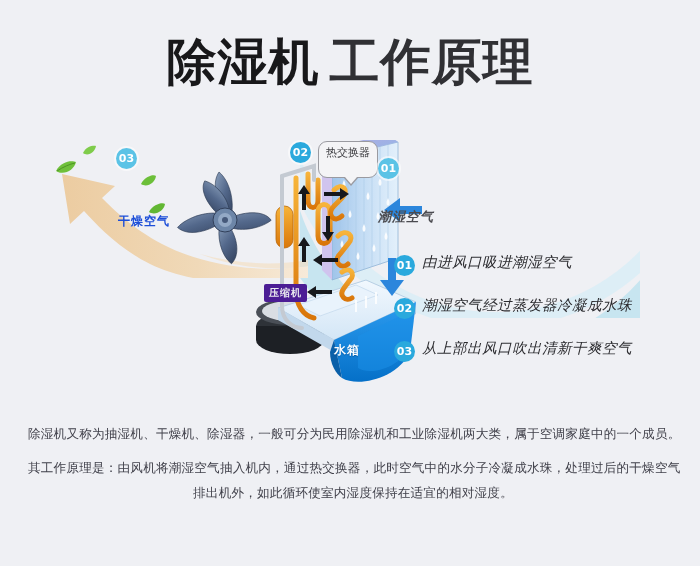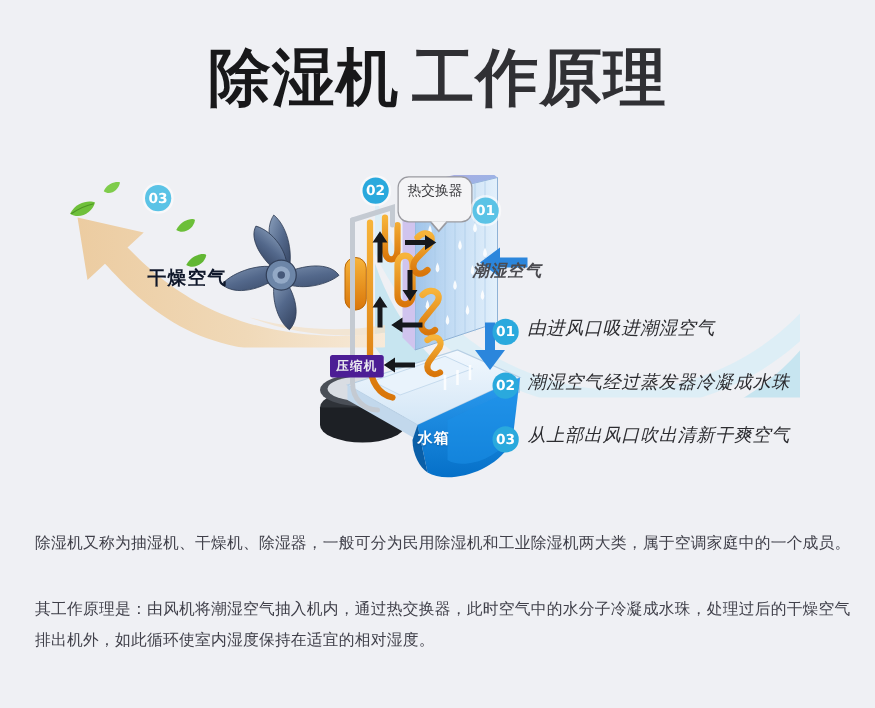--- a/index.html
+++ b/index.html
@@ -61,21 +61,21 @@
   
   .dbadge{
     position:absolute;width:21px;height:21px;border-radius:50%;
     background:#2aa9dd;color:#fff;font-size:11px;font-weight:bold;
     line-height:21px;text-align:center;
     box-shadow:0 0 0 2px rgba(255,255,255,.55);
   }
   .dbadge.pale{background:#5bc3e6;}
 
   .dlabel{position:absolute;font-size:13px;font-weight:bold;white-space:nowrap;}
-  .dlabel.dry{color:#0f172a;font-size:15px;letter-spacing:1px;}
+  .dlabel.dry{color:#1d4ed8;font-size:12px;letter-spacing:1px;}
   .dlabel.humid{color:#4b4b50;font-size:13px;letter-spacing:1px;font-style:italic;}
 
   
   .bubble{
     position:absolute;
     background:#f4f4f6;border:1px solid #9a9aa0;border-radius:9px;
     font-size:11px;color:#3a3a3e;padding:3px 7px 17px 7px;
     white-space:nowrap;
   }
   .bubble::after{
@@ -116,22 +116,23 @@
     position:absolute;left:32px;top:1px;
     font-size:14.5px;color:#2c2c30;font-weight:500;
     letter-spacing:.5px;white-space:nowrap;font-style:italic;
   }
 
   
   .copy{position:absolute;left:28px;top:421px;width:650px;}
   .para{
     font-size:12.6px;line-height:25px;color:#40404a;
     letter-spacing:.2px;
-  }
-  .para + .para{margin-top:28px;}
+    text-align:center;
+  }
+  .para + .para{margin-top:9px;}
   .para div{white-space:nowrap;}
 </style>
 </head>
 <body>
 
 <div class="page">
 
   <div class="title">
     <span class="t-a">除湿机</span><span class="t-b">工作原理</span>
   </div>

